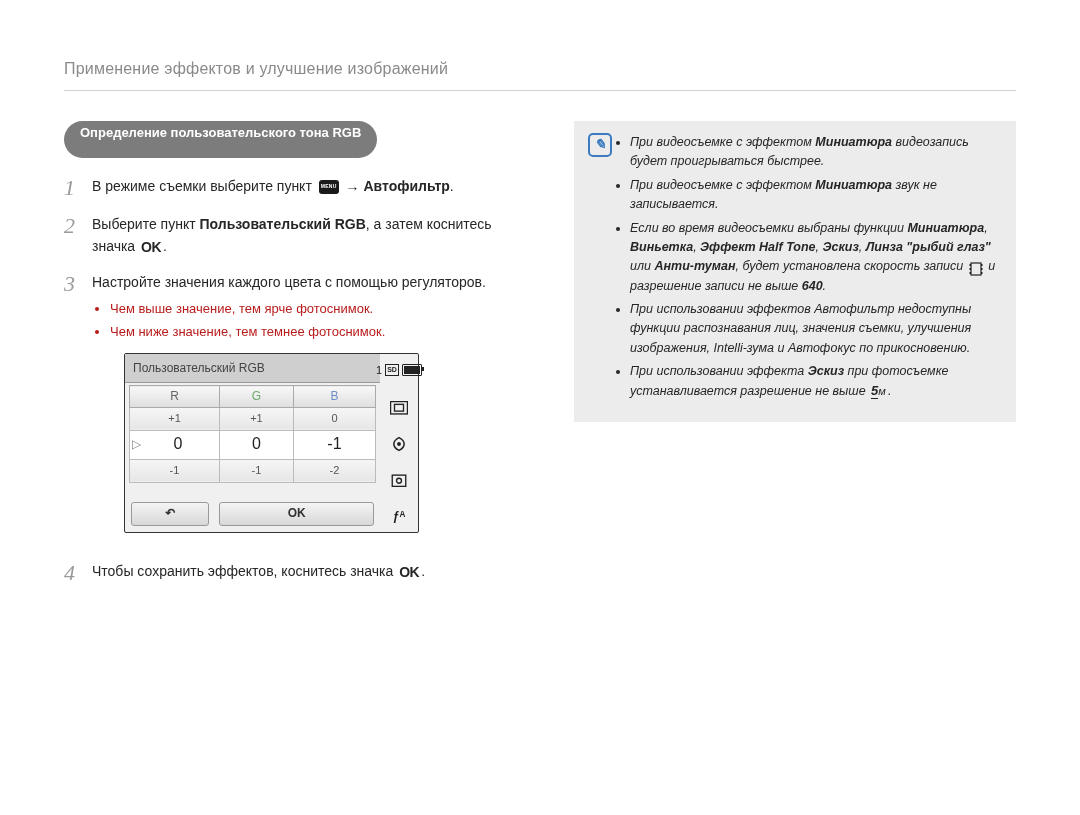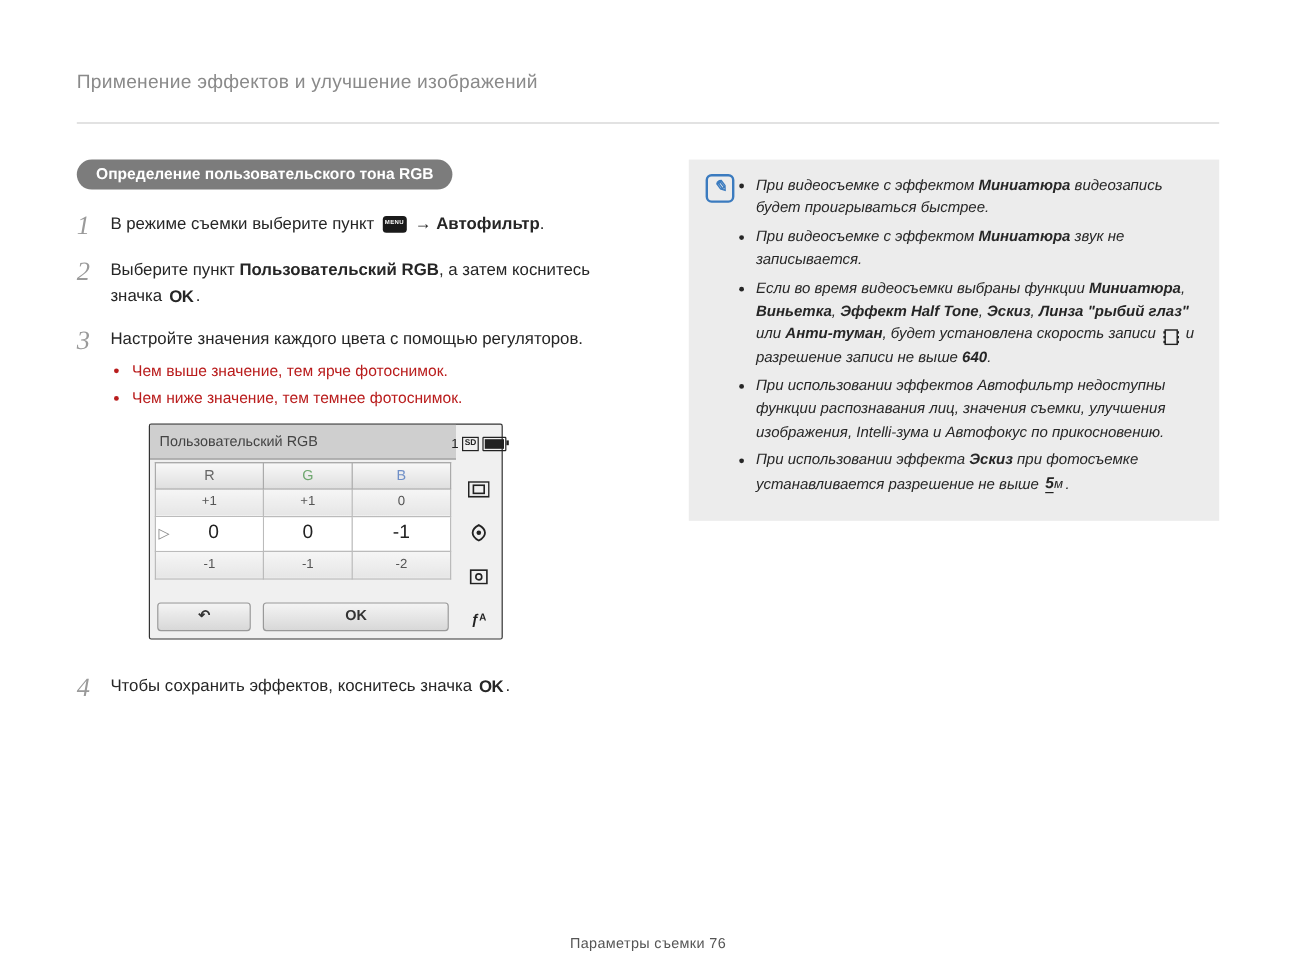--- a/index.html
+++ b/index.html
@@ -16,41 +16,41 @@
   .page {
     position: relative;
     width: 1080px;
     height: 815px;
     box-sizing: border-box;
     padding: 60px 64px 30px 64px;
   }
   .header {
     font-size: 16px;
     color: #8a8a8a;
-    padding-bottom: 24px;
+    padding-bottom: 12px;
     border-bottom: 1px solid #d0d0d0;
     margin-bottom: 30px;
     letter-spacing: 0.2px;
   }
   .content {
     display: flex;
     gap: 40px;
   }
   .left-col {
     flex: 0 0 470px;
   }
   .right-col {
     flex: 1;
   }
   .badge {
     display: inline-block;
     background: #7c7c7c;
     color: #ffffff;
     border-radius: 20px;
-    padding: 4px 16px 6px 16px;
+    padding: 4px 16px 18px 16px;
     font-size: 13px;
     font-weight: bold;
     margin-bottom: 18px;
   }
   ol.steps {
     list-style: none;
     counter-reset: step;
     padding: 0;
     margin: 0;
   }
@@ -421,14 +421,13 @@
           <li>При использовании эффектов Автофильтр недоступны функции распознавания лиц, значения съемки, улучшения изображения, Intelli-зума и Автофокус по прикосновению.</li>
           <li>
             <span>При использовании эффекта </span><strong>Эскиз</strong><span> при фотосъемке устанавливается разрешение не выше </span>
             <span class="inline-icon fivem-icon"><b>5</b>м</span><span>.</span>
           </li>
         </ul>
       </div>
     </div>
   </div>
 
-  <div class="footer">Параметры съемки  76</div>
 </div>
 
 </body></html>

